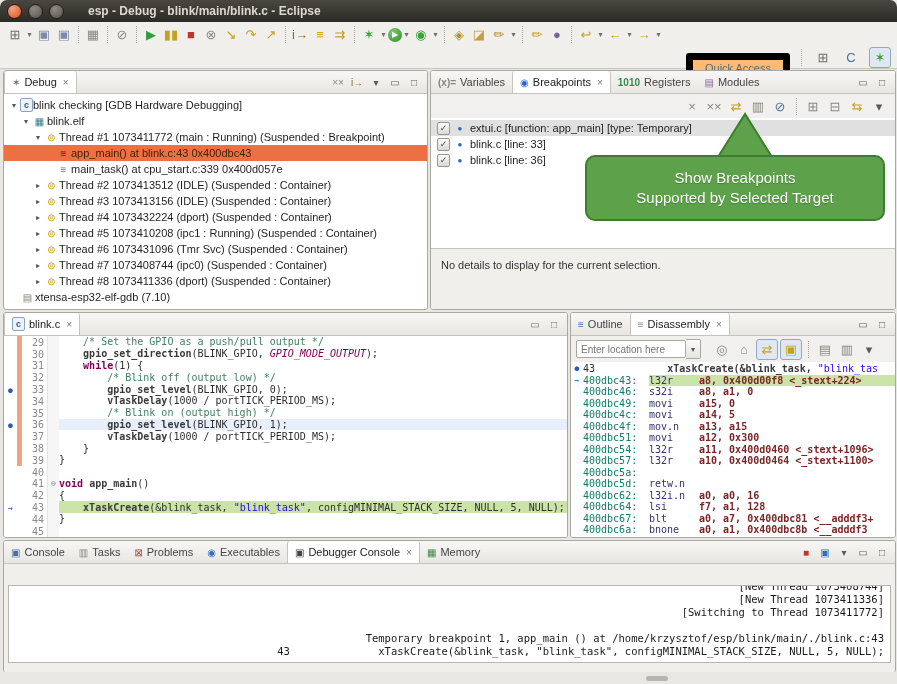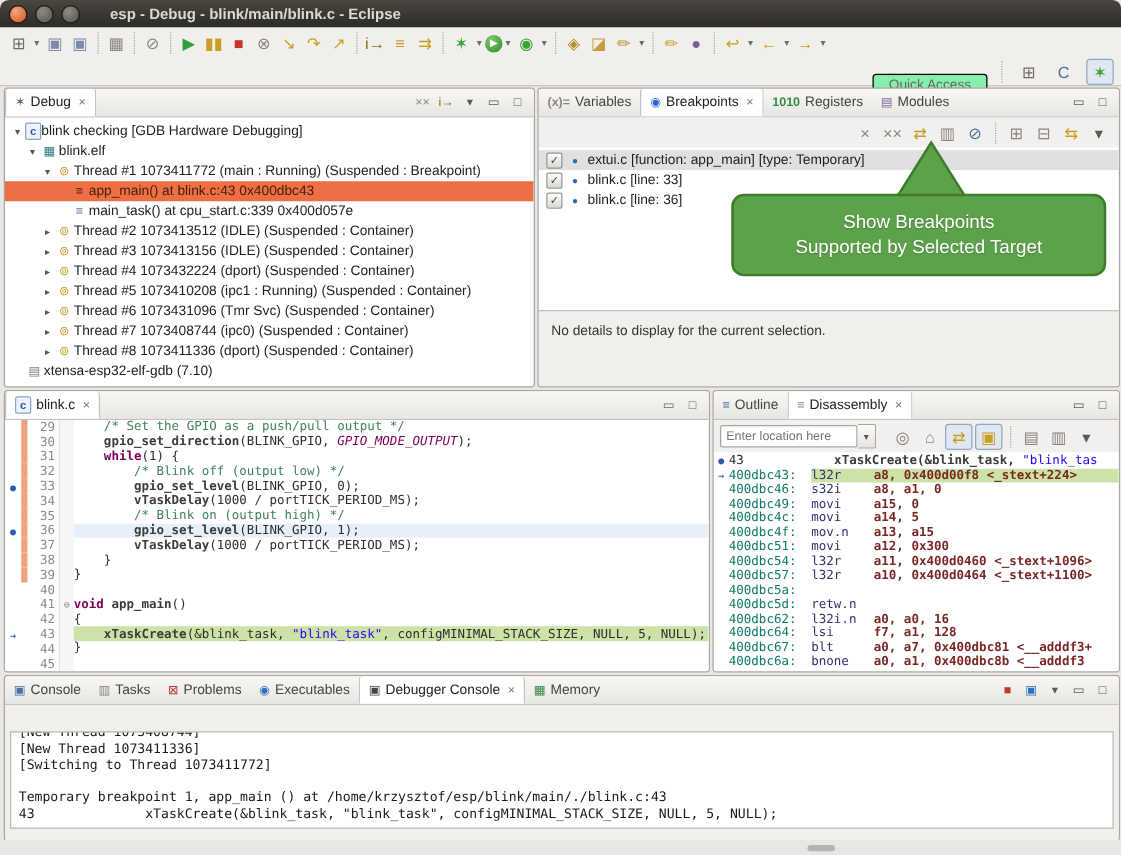--- a/index.html
+++ b/index.html
@@ -12,21 +12,21 @@
   .winbtn.minmax{background:radial-gradient(circle at 35% 30%,#8e8b84,#55524c);}
   .title-text{margin-left:24px;}
   
   .coolbar{position:absolute;left:0;top:22px;width:897px;height:46px;background:#f0efec;border-bottom:1px solid #c9c6c0;}
   .tb-row1{display:flex;align-items:center;height:25px;padding-left:5px;}
   .tb-row2{display:flex;align-items:center;justify-content:flex-end;height:21px;padding-right:6px;gap:7px;}
   .tbi{min-width:20px;height:19px;display:inline-flex;align-items:center;justify-content:center;font-size:13px;color:#6f6c66;cursor:default;}
   .dd{width:9px;font-size:8px;color:#6f6c66;display:inline-flex;justify-content:center;}
   .tsep{height:17px;border-left:1px dotted #aaa79f;margin:0 4px;}
   .circ{width:14px;height:14px;border-radius:50%;background:radial-gradient(circle at 35% 30%,#7cc96a,#2e8b2e);color:#fff;font-size:8px;display:inline-flex;align-items:center;justify-content:center;}
-  .qa-btn{border:1px solid #000000;border-radius:3px;background:#86efac;padding:2px 12px;font-size:11px;color:#666;margin-top:21px;}
+  .qa-btn{border:7px solid #000000;border-radius:3px;background:#fdba74;padding:2px 12px;font-size:11px;color:#666;margin-top:21px;}
   .pressed{background:#dfe8f2;border:1px solid #92a8c4;border-radius:3px;}
   
   .panel{position:absolute;border:1px solid #aaa7a0;border-radius:3px;background:#fff;display:flex;flex-direction:column;overflow:hidden;}
   .ptabs{height:22px;min-height:22px;background:linear-gradient(#f8f7f5,#e8e6e2);border-bottom:1px solid #c6c3bd;display:flex;align-items:stretch;font-size:11px;color:#444;}
   .tab{display:flex;align-items:center;gap:4px;padding:0 7px;cursor:default;}
   .tab.active{background:#fff;border-left:1px solid #c6c3bd;border-right:1px solid #c6c3bd;border-radius:3px 3px 0 0;color:#222;}
   .tab .ticon{font-size:10px;}
   .tab .tclose{font-size:10px;color:#777;margin-left:2px;}
   .icon-txt{font-size:7px;font-weight:bold;letter-spacing:0;}
   .corner{margin-left:auto;display:flex;align-items:center;gap:3px;padding-right:5px;color:#5d5a54;}
@@ -70,21 +70,21 @@
   .dgut{width:12px;flex:none;text-align:center;font-size:8px;color:#295bb5;}
   .da{width:66px;flex:none;color:#0f7a66;}
   .dins{flex:1;align-self:stretch;display:flex;align-items:center;}
   .dins.cur{background:#cbe3a6;}
   .dm{width:50px;color:#32326e;}
   .do{color:#7a2626;font-weight:bold;}
   .dsrc{flex:1;display:flex;align-items:center;}
   
   .con-header{height:17px;padding:3px 6px 0 6px;font-size:16px;color:#333;margin-top:48px;}
   .con-out{position:absolute;left:4px;right:4px;top:21px;bottom:9px;background:#fff;border:1px solid #b9b6b0;padding:0 6px;overflow:hidden;font-family:"DejaVu Sans Mono",monospace;font-size:10.5px;color:#1a1a1a;}
-  .con-clip{margin-top:-6px;}
+  .con-clip{margin-top:-6px;text-align:right;}
   .con-line{height:13px;white-space:pre;}
   .conbody{flex:1;position:relative;background:#f0efec;}
   
   .statusbar{position:absolute;left:0;top:672px;width:897px;height:12px;background:#e9e7e3;}
   .hthumb{position:absolute;left:646px;top:4px;width:22px;height:5px;border-radius:3px;background:#b8b5ae;}
 </style>
 </head>
 <body>
 
 <div class="titlebar">

